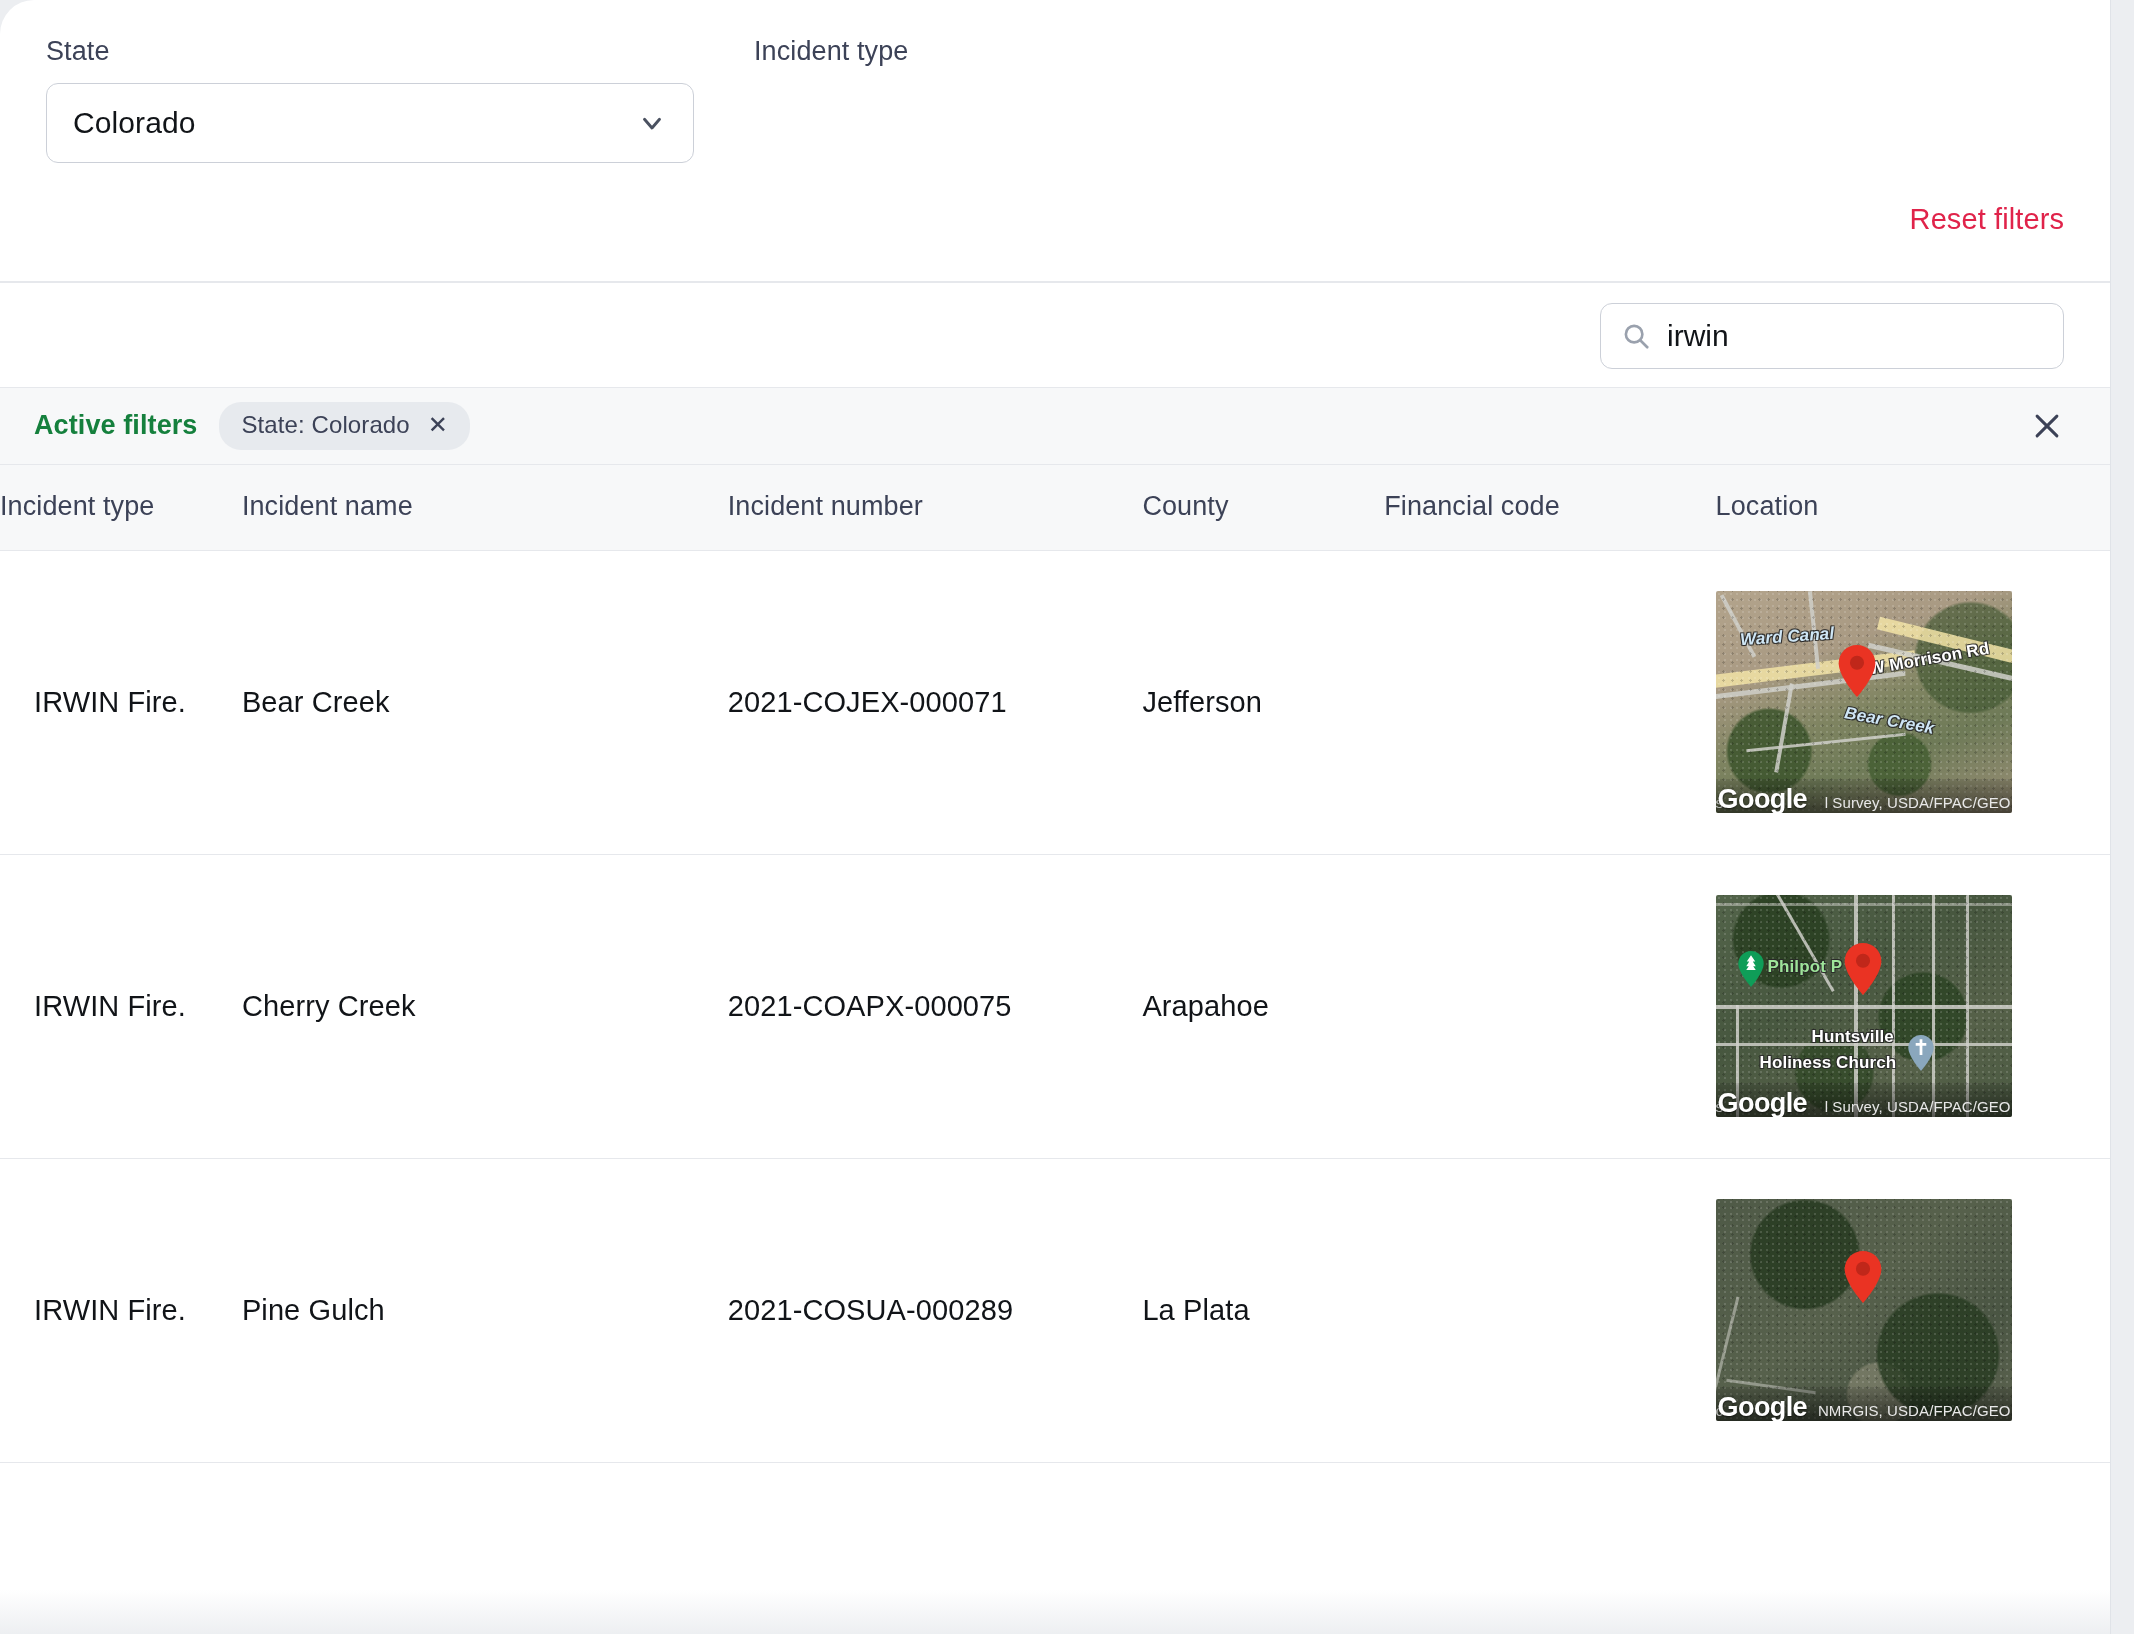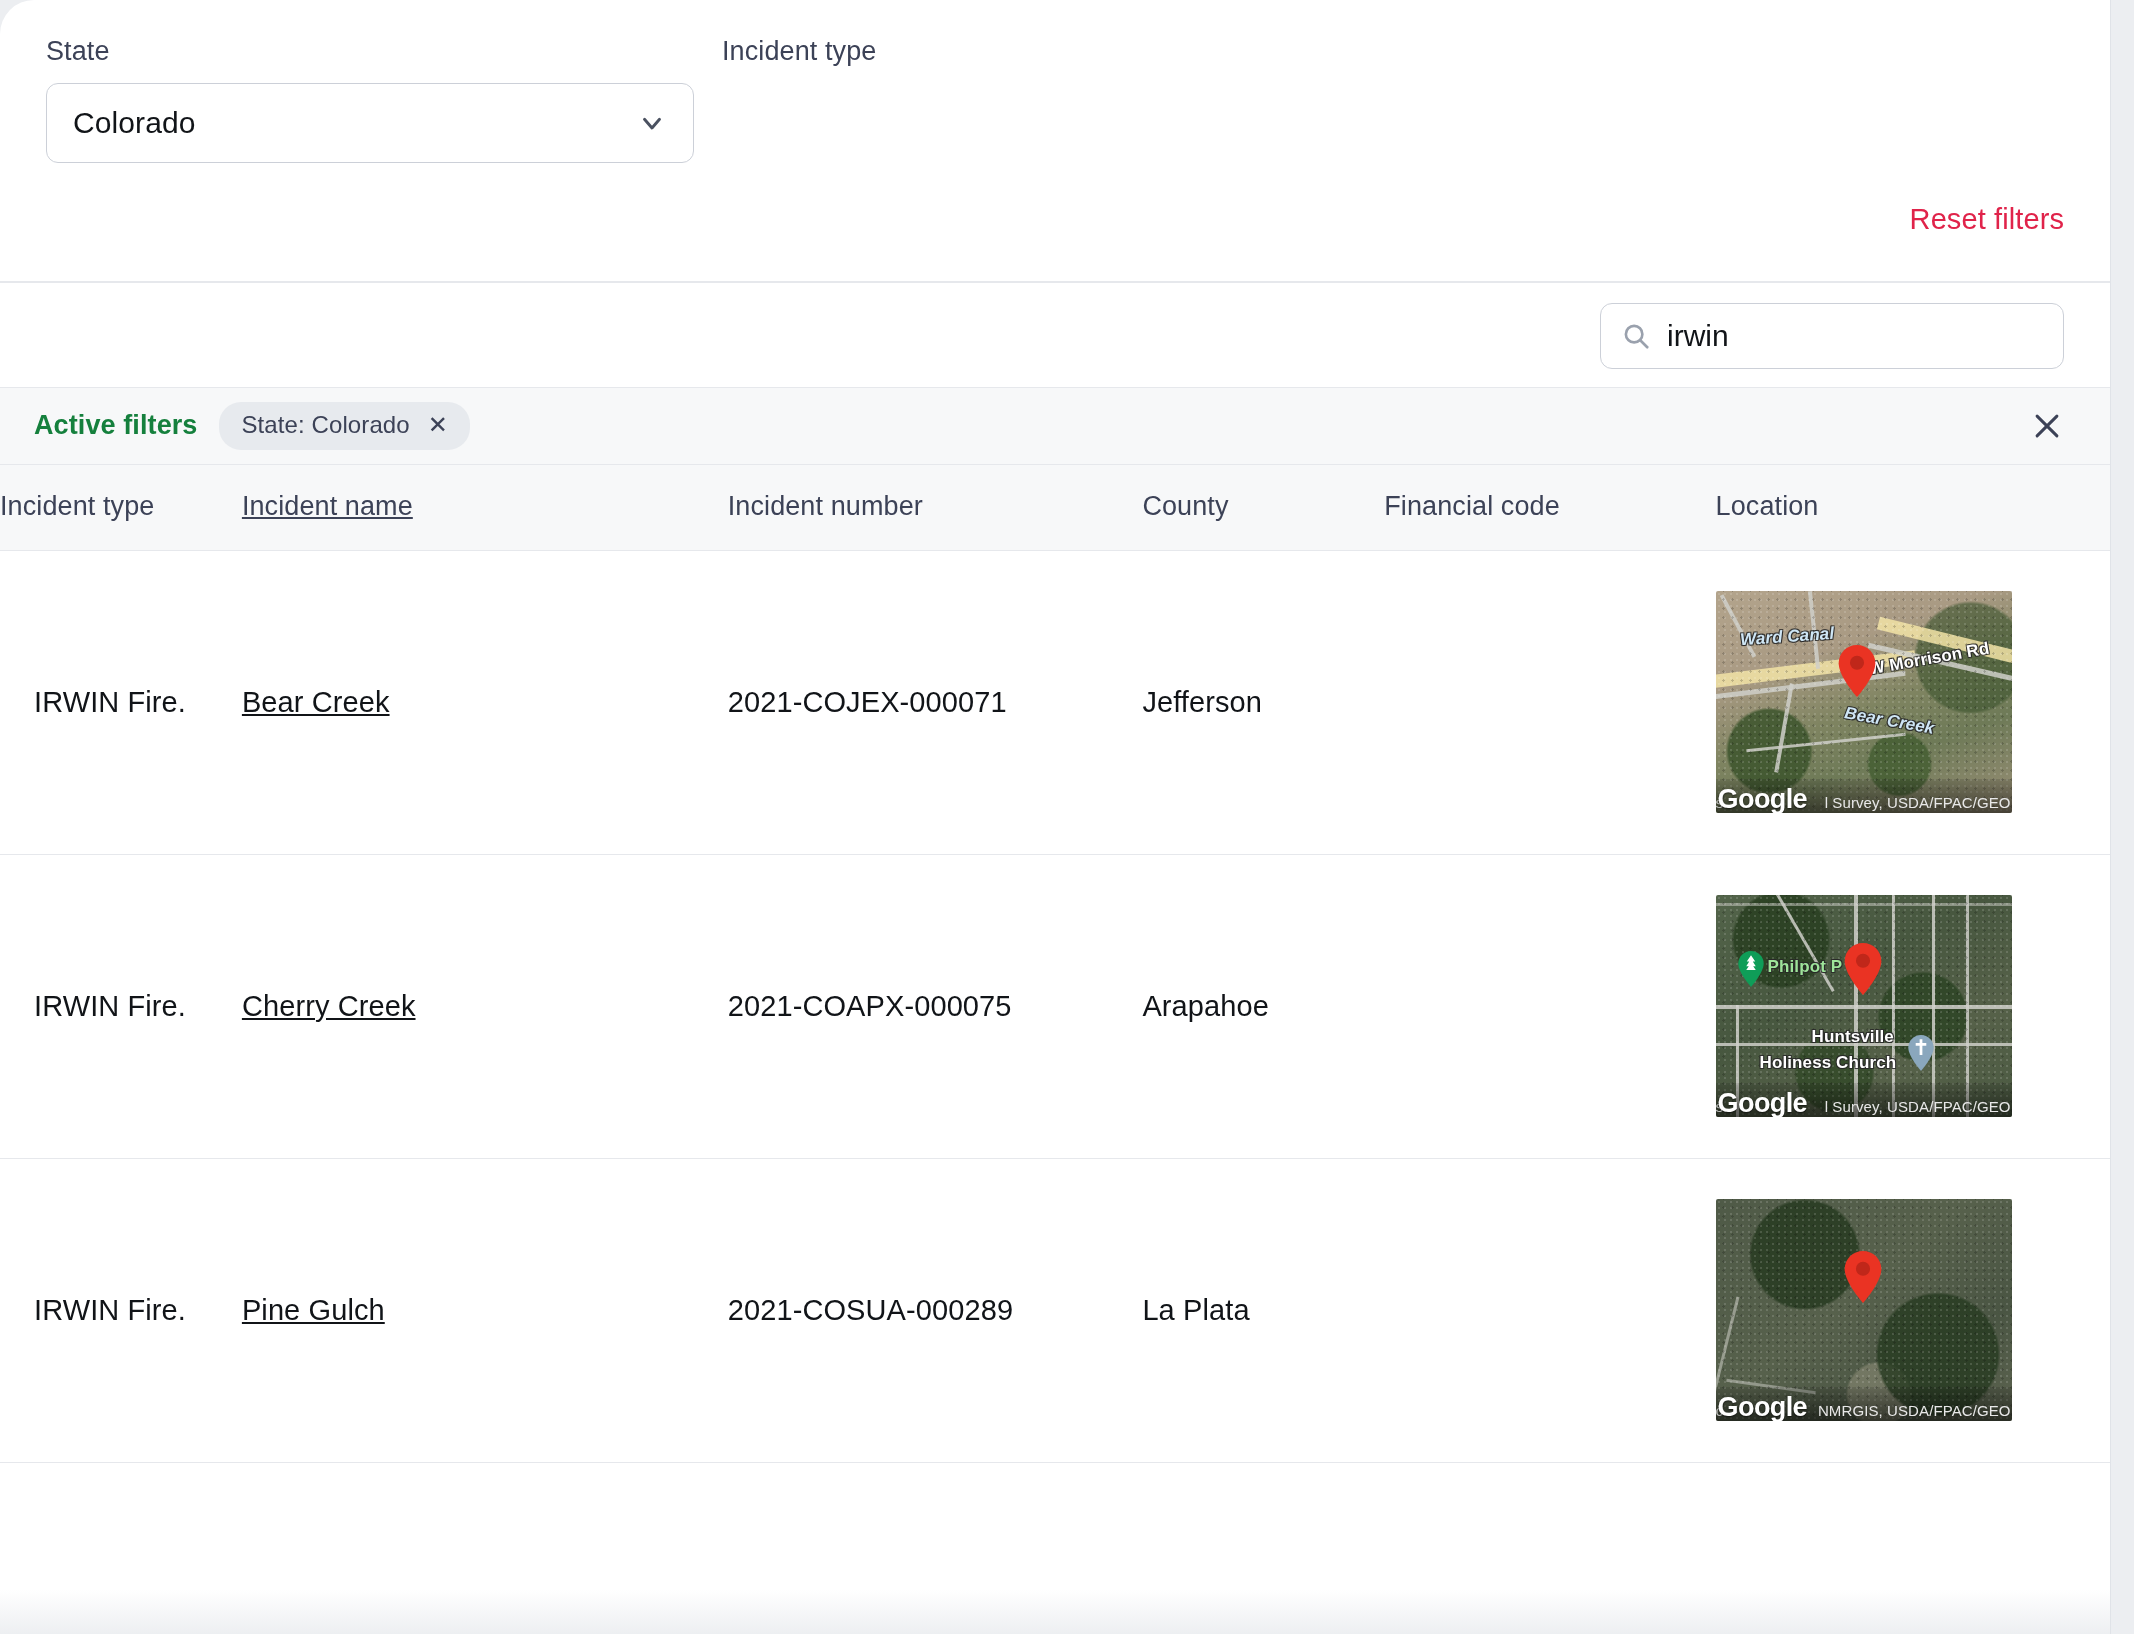--- a/index.html
+++ b/index.html
@@ -31,21 +31,21 @@
     overflow: hidden;
   }
 
   
   .filters-area {
     position: relative;
     padding: 38px 46px 0 46px;
   }
   .filters-row {
     display: flex;
-    gap: 28px;
+    gap: 60px;
   }
   .filter-group { display: flex; flex-direction: column; }
 
   .filter-label {
     font-size: 27px;
     color: #3c4257;
     line-height: 1;
     margin-bottom: 18px;
     letter-spacing: .1px;
   }
@@ -199,21 +199,21 @@
   table.incidents tbody td {
     font-size: 29px;
     color: #111418;
     border-bottom: 1.5px solid #e6e8ec;
     vertical-align: middle;
     height: 304px;
     letter-spacing: .1px;
   }
 
   .c-type  { width: 238px; padding-left: 34px; }
-  .c-name  { width: 478px; text-decoration: underline; }
+  .c-name  { width: 478px; }
   .c-num   { width: 408px; }
   .c-county{ width: 238px; }
   .c-fin   { width: 326px; }
   .c-loc   { width: 388px; }
 
   
   .map-thumb {
     position: relative;
     width: 296px;
     height: 222px;

